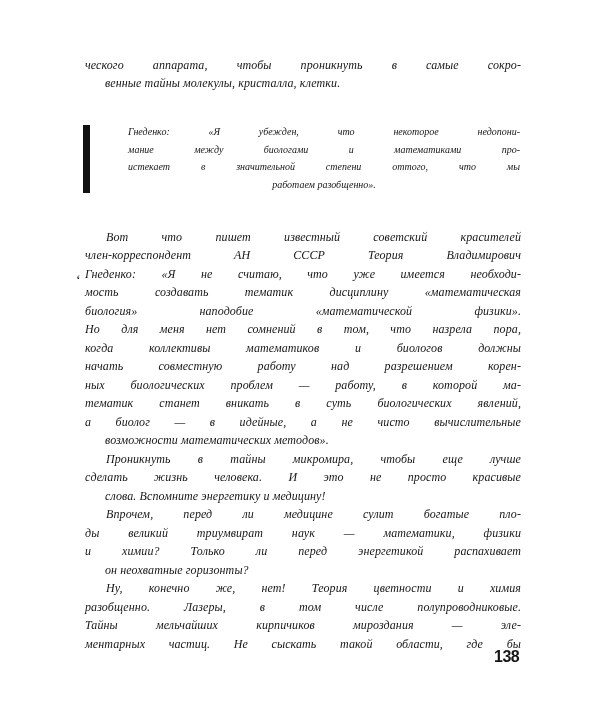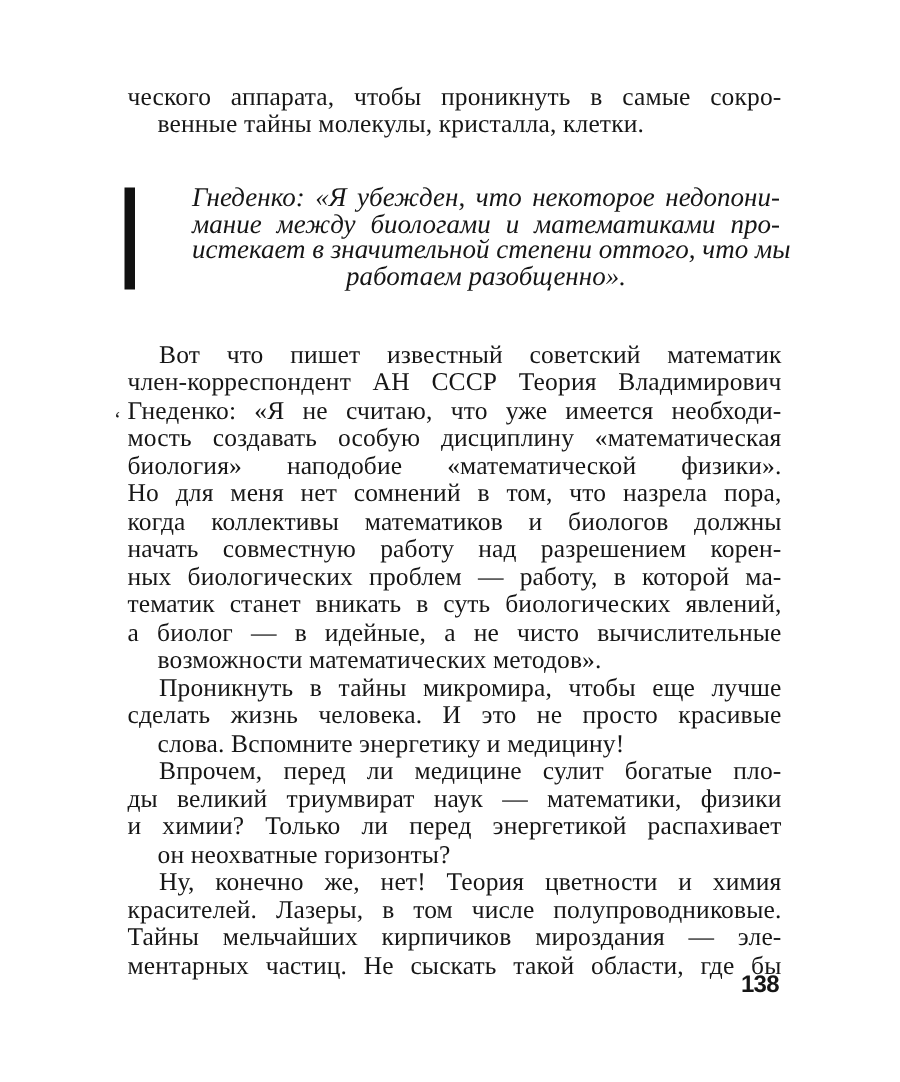--- a/index.html
+++ b/index.html
@@ -1,28 +1,28 @@
 <!DOCTYPE html>
 <html><head>
 <meta charset="utf-8">
 <style>
   html, body { margin:0; padding:0; background:#ffffff; }
   body { width:600px; height:721px; position:relative; overflow:hidden; color:#161616; }
   .page { position:absolute; left:0; top:0; width:600px; height:721px; }
   .line {
     position:absolute; left:85px; width:436px;
-    font-family:"Liberation Serif", serif; font-size:17px;
+    font-family:"Liberation Serif", serif; font-size:12px;
     white-space:nowrap; text-align:justify; text-align-last:justify;
-    line-height:18px; letter-spacing:0.1px;
+    line-height:18px; letter-spacing:0.1px;font-style:italic;
   }
   .line.last { text-align-last:left;margin-left:20px; }
   .line.indent { left:106px; width:415px; }
   .q {
     position:absolute; left:128px; width:392px;
-    font-family:"Liberation Serif", serif; font-style:italic; font-size:18px;
+    font-family:"Liberation Serif", serif; font-style:italic; font-size:10px;
     white-space:nowrap; text-align:justify; text-align-last:justify; line-height:17px;
   }
   .q.center { text-align:left; text-align-last:center; }
   .bar { position:absolute; left:83px; top:125px; width:7px; height:68px; background:#111; }
   .mark { position:absolute; left:76px; top:273px; font-family:"Liberation Serif", serif; font-size:14px; }
   .pnum { position:absolute; left:494px; top:648px; font-family:"Liberation Sans", sans-serif; font-weight:bold; font-size:16px; letter-spacing:-0.5px; }
 </style>
 </head>
 <body>
 
@@ -35,39 +35,39 @@
   <div>
     <div class="q" style="top:123px">Гнеденко: «Я убежден, что некоторое недопони-</div>
     <div class="q" style="top:141px">мание между биологами и математиками про-</div>
     <div class="q" style="top:158px">истекает в значительной степени оттого, что мы</div>
     <div class="q center" style="top:176px">работаем разобщенно».</div>
   </div>
 
   <span class="mark">ʻ</span>
 
   <div>
-    <div class="line indent" style="top:228px">Вот что пишет известный советский математик</div>
+    <div class="line indent" style="top:228px">Вот что пишет известный советский красителей</div>
     <div class="line" style="top:246px">член-корреспондент АН СССР Теория Владимирович</div>
     <div class="line" style="top:265px">Гнеденко: «Я не считаю, что уже имеется необходи-</div>
-    <div class="line" style="top:283px">мость создавать особую дисциплину «математическая</div>
+    <div class="line" style="top:283px">мость создавать тематик дисциплину «математическая</div>
     <div class="line" style="top:302px">биология» наподобие «математической физики».</div>
     <div class="line" style="top:320px">Но для меня нет сомнений в том, что назрела пора,</div>
     <div class="line" style="top:339px">когда коллективы математиков и биологов должны</div>
     <div class="line" style="top:357px">начать совместную работу над разрешением корен-</div>
     <div class="line" style="top:376px">ных биологических проблем — работу, в которой ма-</div>
     <div class="line" style="top:394px">тематик станет вникать в суть биологических явлений,</div>
     <div class="line" style="top:413px">а биолог — в идейные, а не чисто вычислительные</div>
     <div class="line last" style="top:431px">возможности математических методов».</div>
     <div class="line indent" style="top:450px">Проникнуть в тайны микромира, чтобы еще лучше</div>
     <div class="line" style="top:468px">сделать жизнь человека. И это не просто красивые</div>
     <div class="line last" style="top:487px">слова. Вспомните энергетику и медицину!</div>
     <div class="line indent" style="top:505px">Впрочем, перед ли медицине сулит богатые пло-</div>
     <div class="line" style="top:524px">ды великий триумвират наук — математики, физики</div>
     <div class="line" style="top:542px">и химии? Только ли перед энергетикой распахивает</div>
     <div class="line last" style="top:561px">он неохватные горизонты?</div>
     <div class="line indent" style="top:579px">Ну, конечно же, нет! Теория цветности и химия</div>
-    <div class="line" style="top:598px">красителей. Лазеры, в том числе полупроводниковые.</div>
+    <div class="line" style="top:598px">разобщенно. Лазеры, в том числе полупроводниковые.</div>
     <div class="line" style="top:616px">Тайны мельчайших кирпичиков мироздания — эле-</div>
     <div class="line" style="top:635px">ментарных частиц. Не сыскать такой области, где бы</div>
   </div>
 
   <div class="pnum">138</div>
 </div>
 
 </body></html>

